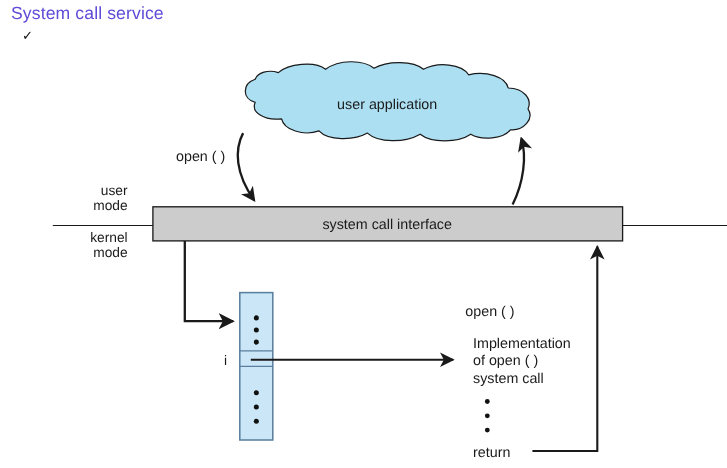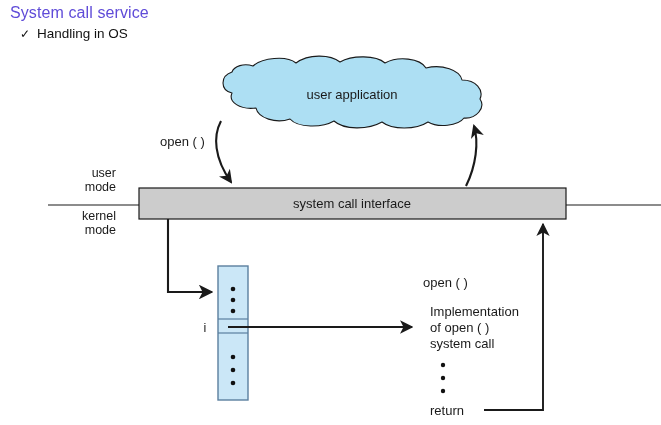--- a/index.html
+++ b/index.html
@@ -76,21 +76,20 @@
 </style>
 </head>
 <body>
 
 <div id="slide">
 
   <div class="title">System call service</div>
 
   <div class="bullet-row">
     <span class="bullet-check">✓</span>
-    <span class="bullet-text">Handling in OS</span>
   </div>
 
   <svg id="diagram" viewBox="0 0 661 425" xmlns="http://www.w3.org/2000/svg">
 
     <defs>
       <marker id="arrowSolid" viewBox="0 0 10 10" refX="9" refY="5" markerWidth="7" markerHeight="7" orient="auto-start-reverse">
         <path d="M 0 0 L 10 5 L 0 10 L 2.6 5 z" fill="#1a1a1a"></path>
       </marker>
       <marker id="arrowCurve" viewBox="0 0 10 10" refX="8.5" refY="5" markerWidth="6.4" markerHeight="6.4" orient="auto-start-reverse">
         <path d="M 0 0 L 10 5 L 0 10 L 2.8 5 z" fill="#1a1a1a"></path>

